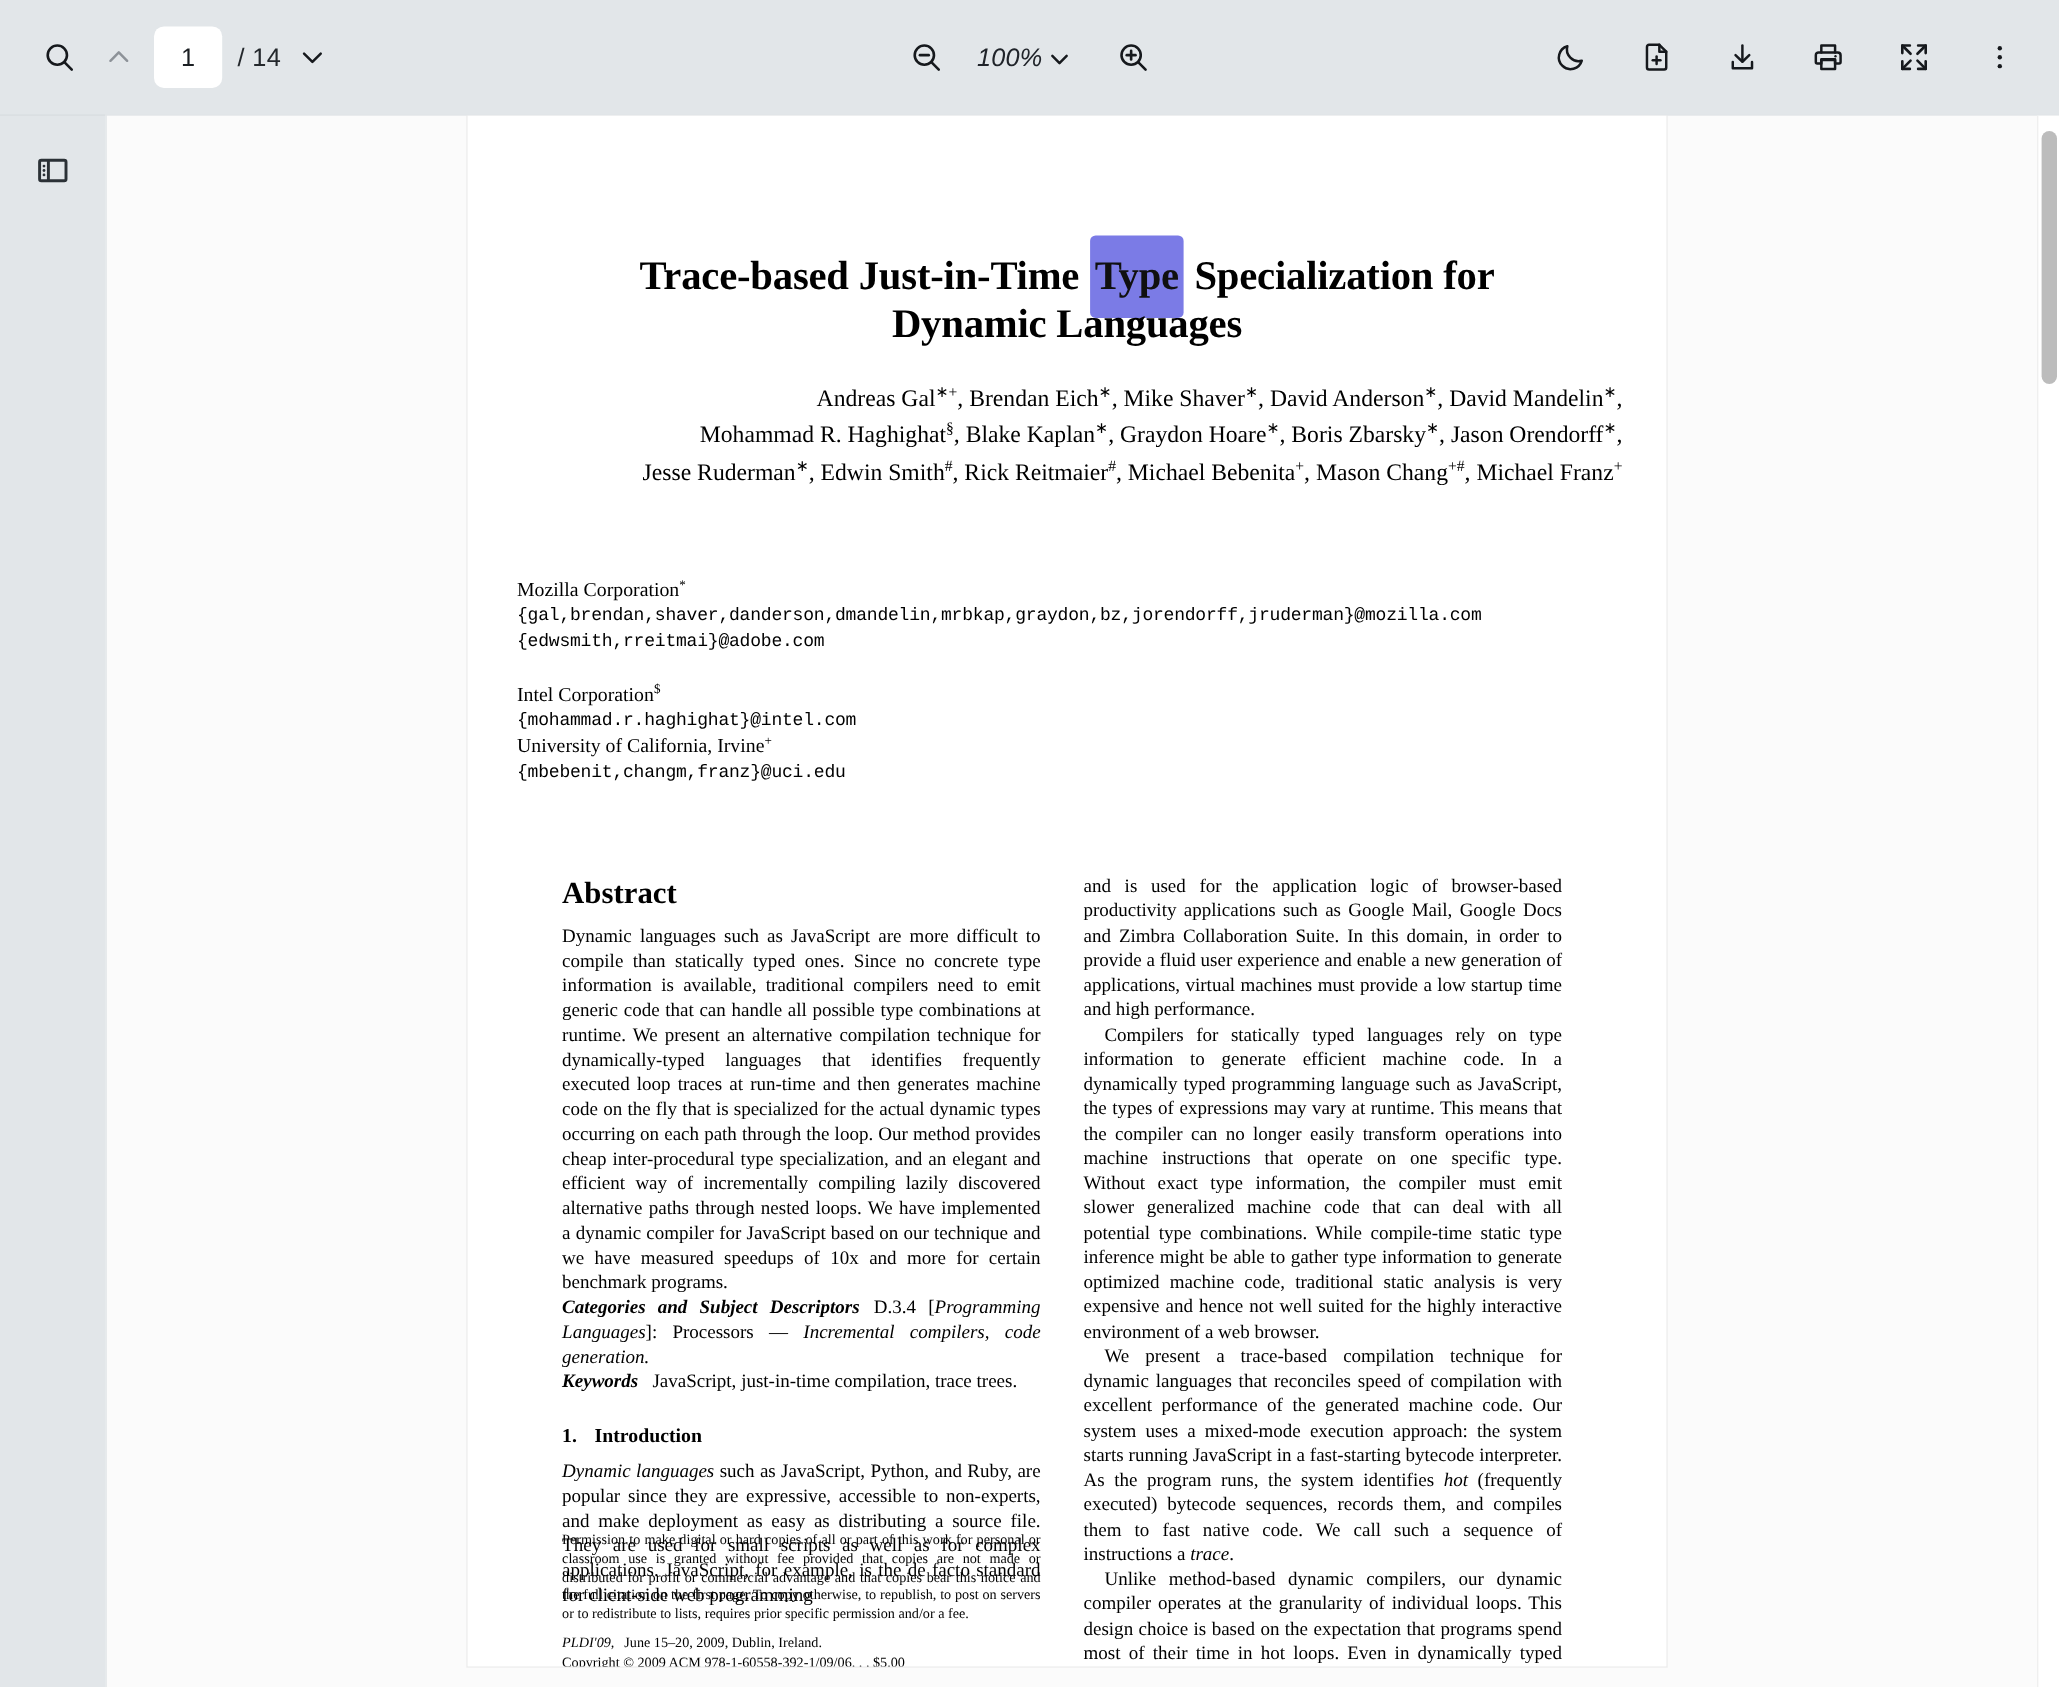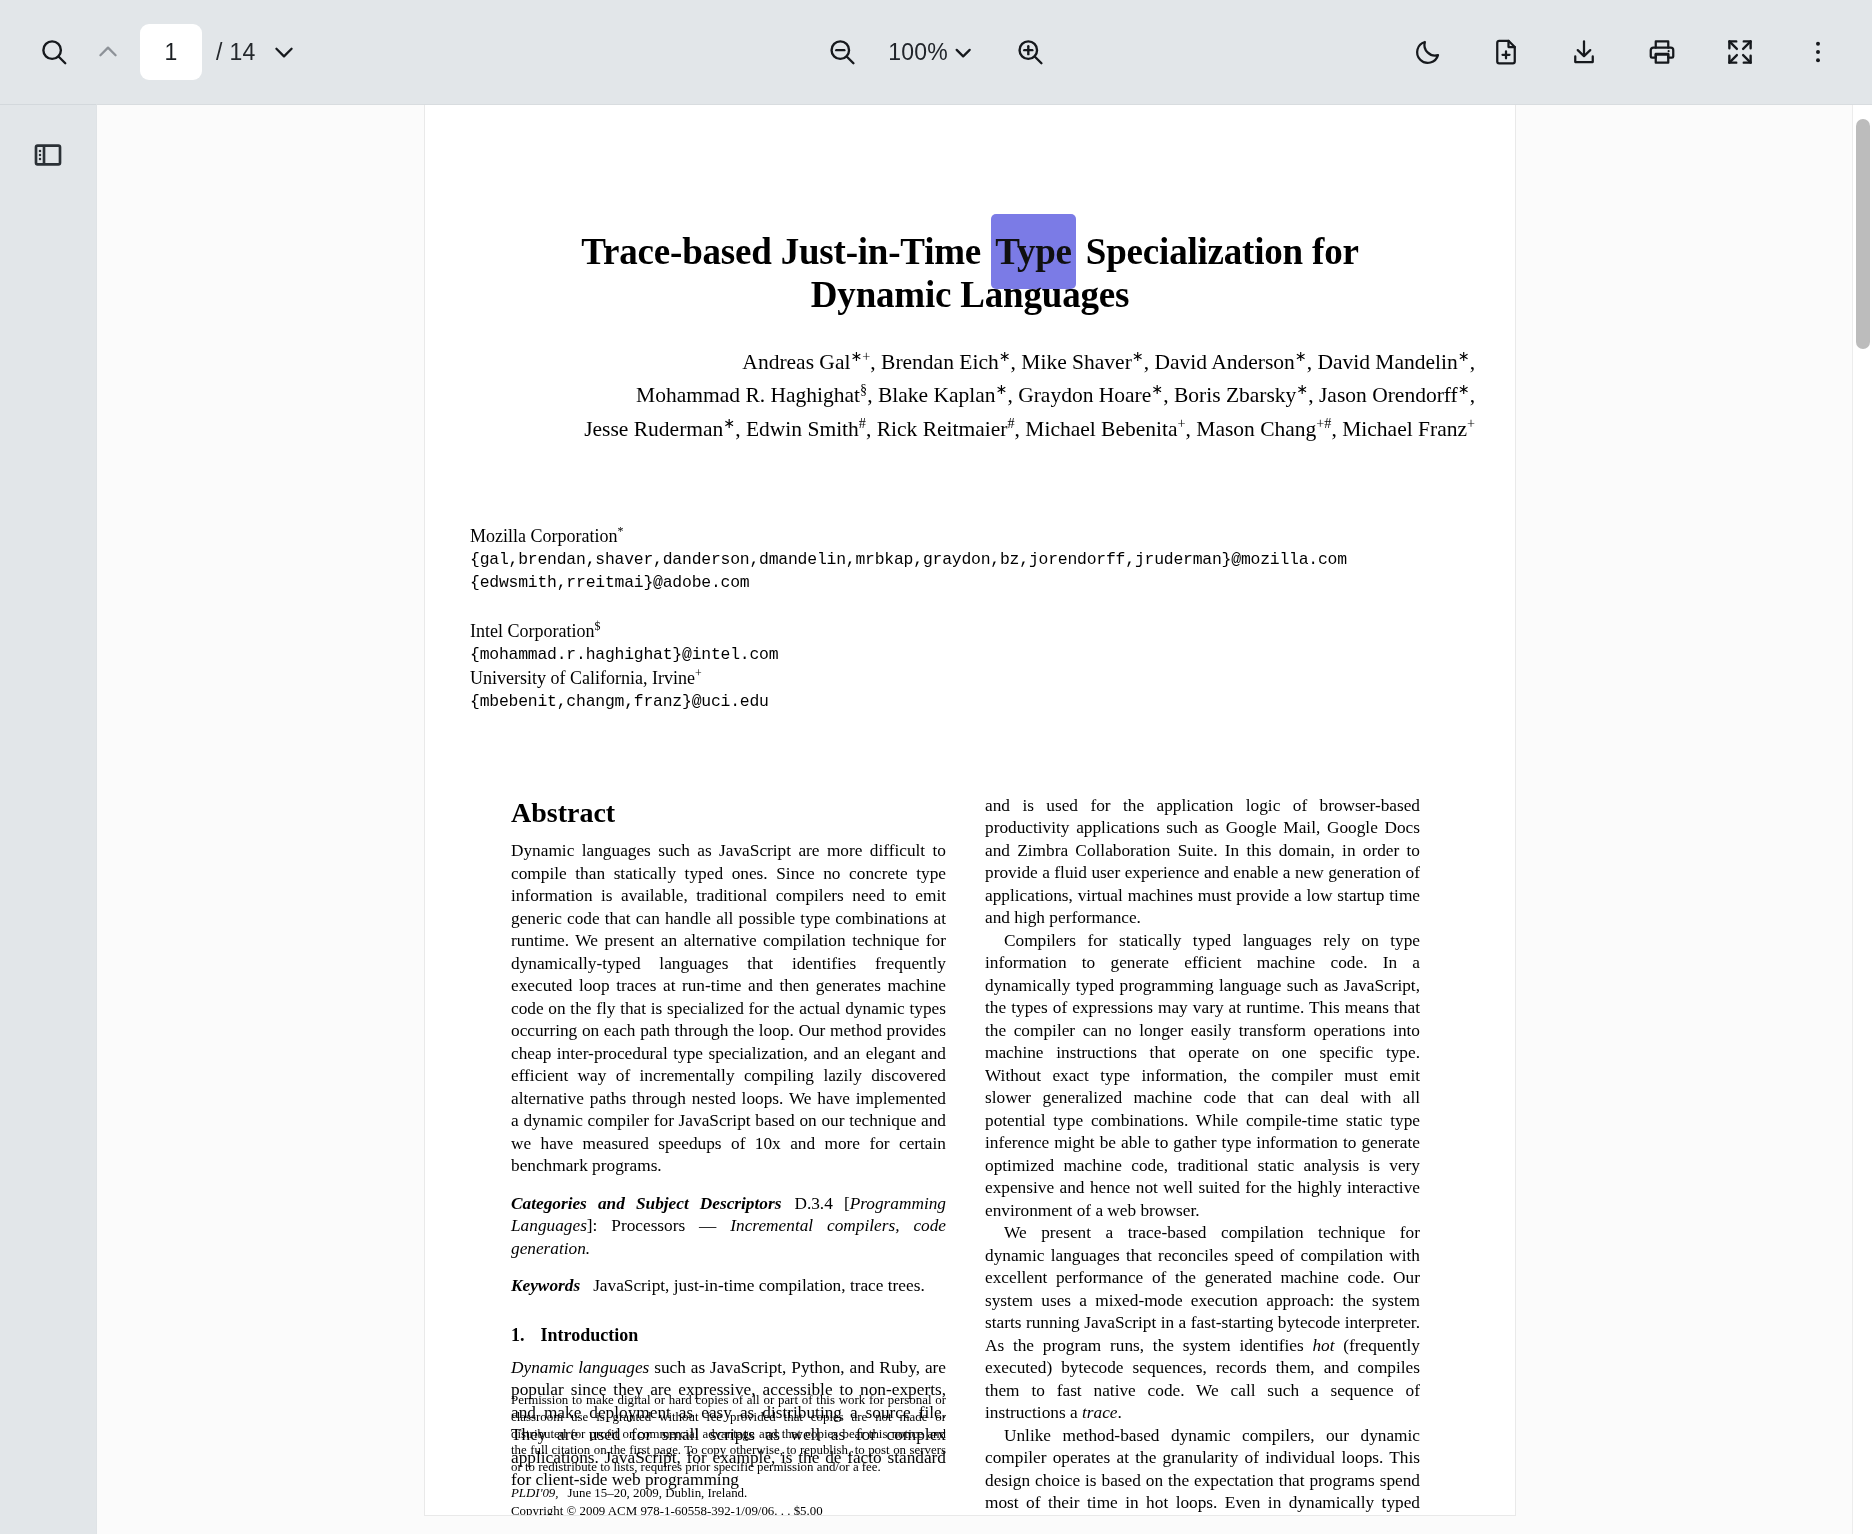--- a/index.html
+++ b/index.html
@@ -61,24 +61,25 @@
   }
   .chev-btn { width: 52px; height: 52px; }
 
   #zoom-level {
     font-size: 23px;
     color: #20242a;
     margin: 0 2px 0 16px;
     letter-spacing: 0.2px;
   }
   #zoom-select {
-    display: flex; align-items: flex-start;
+    display: flex; align-items: flex-end;
     border-radius: 8px;
     padding: 6px 4px 6px 2px;
     cursor: pointer;
+    font-style: italic;
   }
 
   .sep-gap { width: 22px; }
 
   
   #left-rail {
     position: absolute;
     top: 104px; left: 0;
     width: 96px; height: 1430px;
     background: #e2e6e9;
@@ -199,21 +200,21 @@
   }
   .sec-num-h {
     font-size: 18px;
     font-weight: bold;
     margin: 26px 0 10px 0;
   }
   .sec-num-h .n { margin-right: 16px; }
 
   .para { margin: 0 0 0 0; text-indent: 0; }
   .para.indent { text-indent: 19px; }
-  .tagline { margin-top: 15px; }
+  .tagline { }
   .tagline b { font-style: italic; font-weight: bold; }
   .tagline .gap { display: inline-block; width: 13px; }
   i { font-style: italic; }
 
   #footnote {
     position: absolute;
     left: 86px; top: 1287px;
     width: 435px;
     font-size: 12.9px;
     line-height: 1.30;

